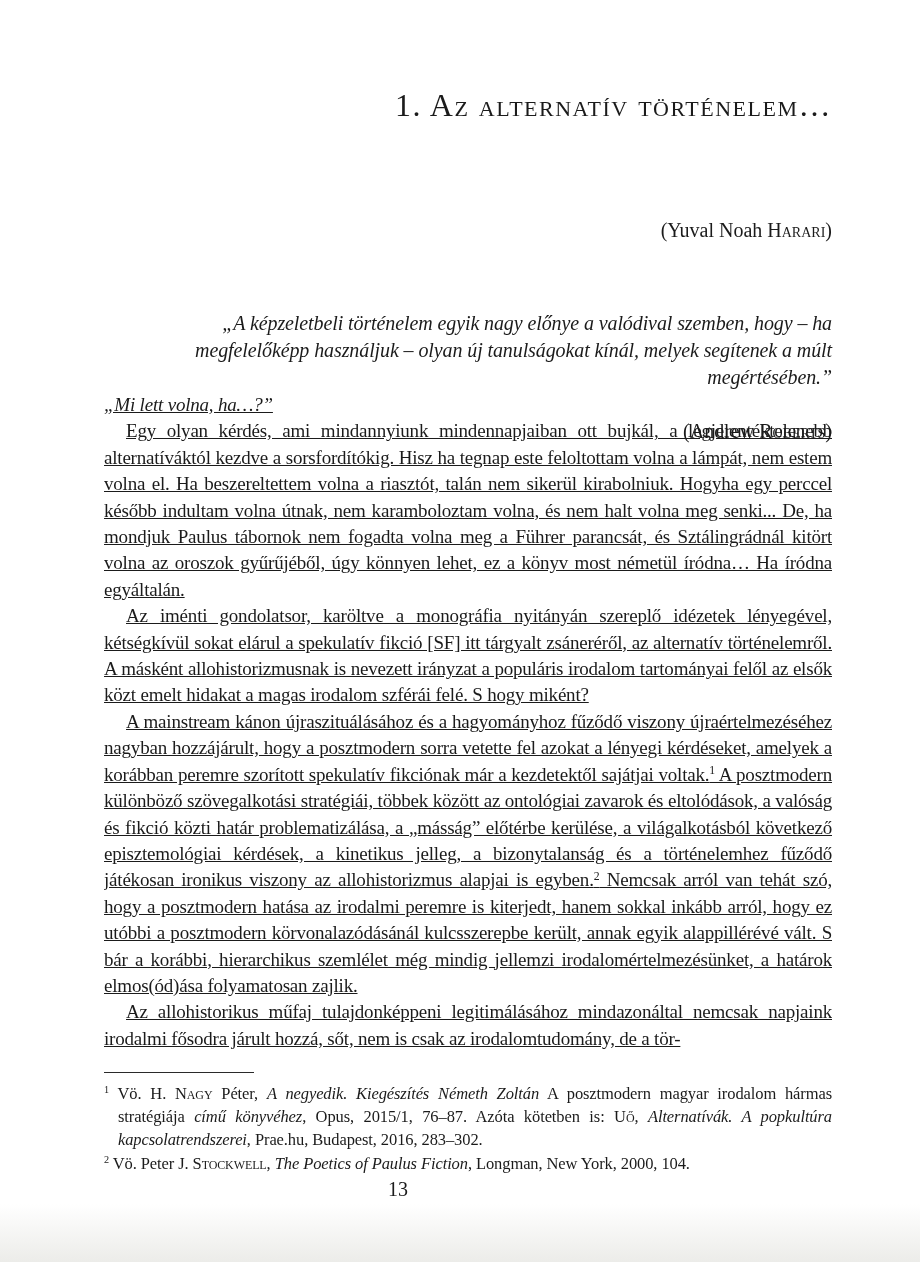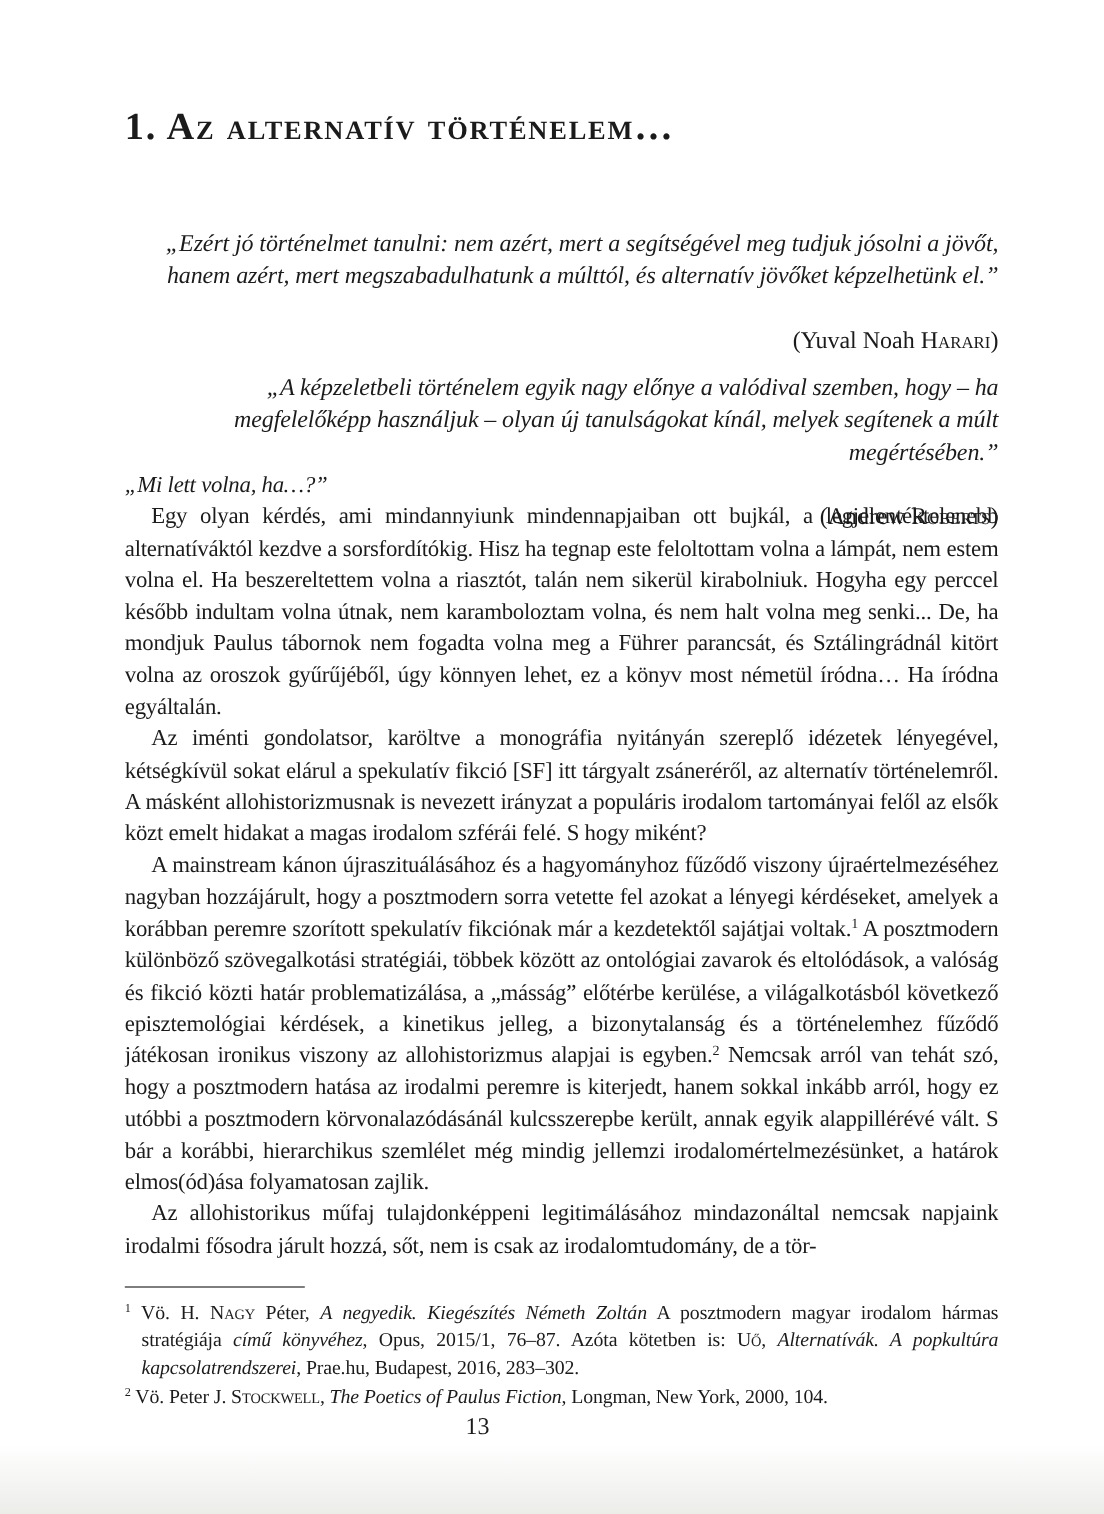--- a/index.html
+++ b/index.html
@@ -18,23 +18,23 @@
     width:920px;
     height:1262px;
     background:var(--bg);
     overflow:hidden;
   }
   .chapter-title{
     position:absolute;
     top:88px;
     left:104px;
     width:728px;
-    text-align:left;
+    text-align:right;
     font-size:32px;
-    font-weight:bold;
+    font-weight:normal;
     font-variant:small-caps;
     letter-spacing:1.5px;
     line-height:1.1;
   }
   .epigraph{
     position:absolute;
     left:104px;
     width:728px;
     text-align:right;
   }
@@ -55,20 +55,21 @@
     position:absolute;
     top:392px;
     left:104px;
     width:728px;
     max-height:672px;
     overflow:hidden;
     font-size:19px;
     line-height:26.4px;
     text-align:justify;
     letter-spacing:-0.2px;
+    text-decoration:underline;
   }
   .body-text p.para{
     text-indent:22px;
   }
   .body-text p.para.first{
     text-indent:0;
   }
   .sc{font-variant:small-caps;}
   .i{font-style:italic;}
   sup{
@@ -126,21 +127,20 @@
   }
 </style>
 </head>
 <body>
 
 <div class="page">
 
   <h1 class="chapter-title">1. Az alternatív történelem…</h1>
 
   <div class="epigraph epigraph-1">
-    <p class="quote">„Ezért jó történelmet tanulni: nem azért, mert a segítségével meg tudjuk jósolni a jövőt, hanem azért, mert megszabadulhatunk a múlttól, és alternatív jövőket képzelhetünk el.”</p>
     <p class="attribution"><span>(Yuval Noah </span><span class="sc">Harari</span><span>)</span></p>
   </div>
 
   <div class="epigraph epigraph-2">
     <p class="quote">„A képzeletbeli történelem egyik nagy előnye a valódival szemben, hogy – ha megfelelőképp használjuk – olyan új tanulságokat kínál, melyek segítenek a múlt megértésében.”</p>
     <p class="attribution"><span>(Andrew </span><span class="sc">Roberts</span><span>)</span></p>
   </div>
 
   <div class="body-text">
     <p class="para first"><span class="i">„Mi lett volna, ha…?”</span></p>

